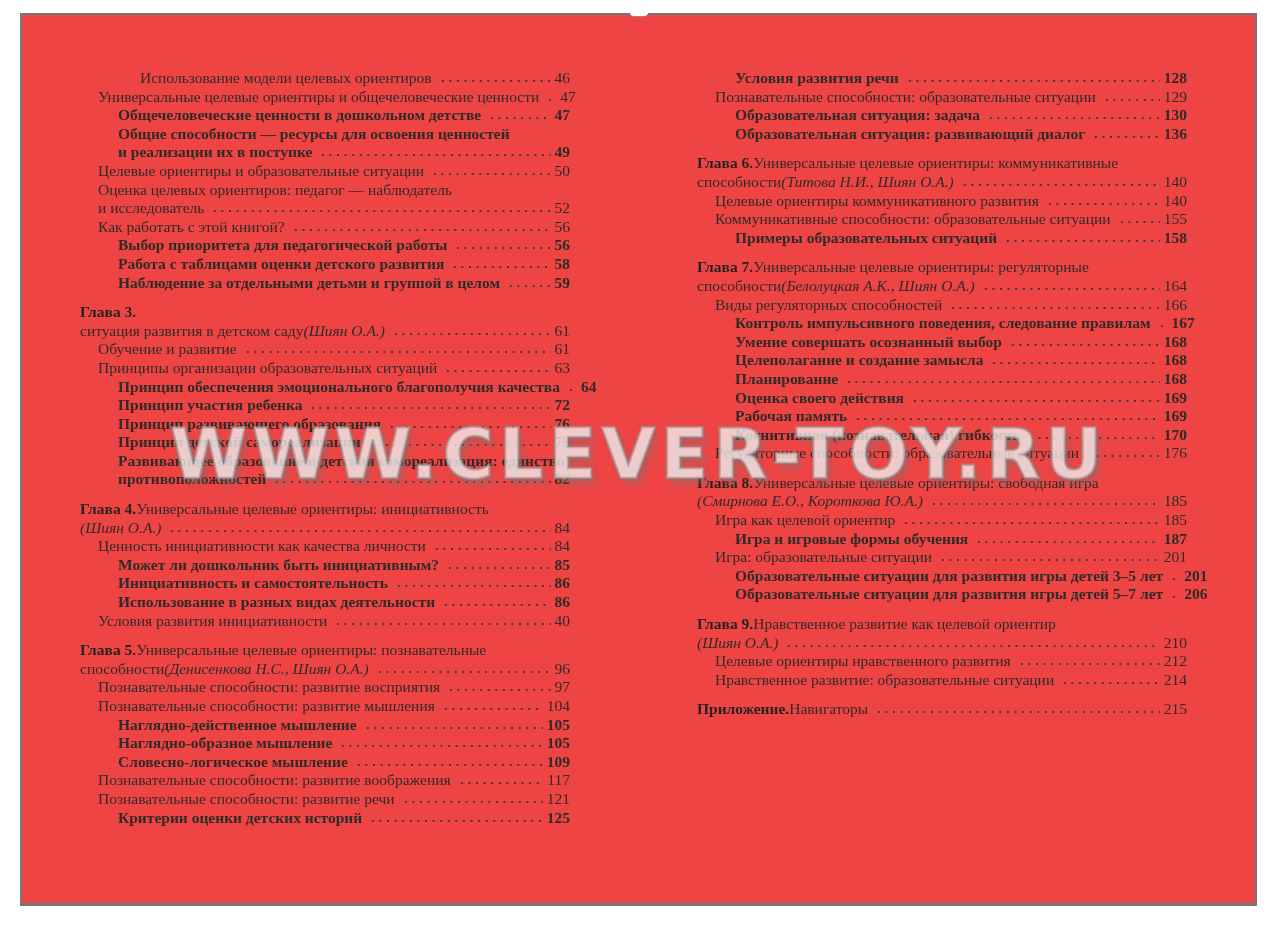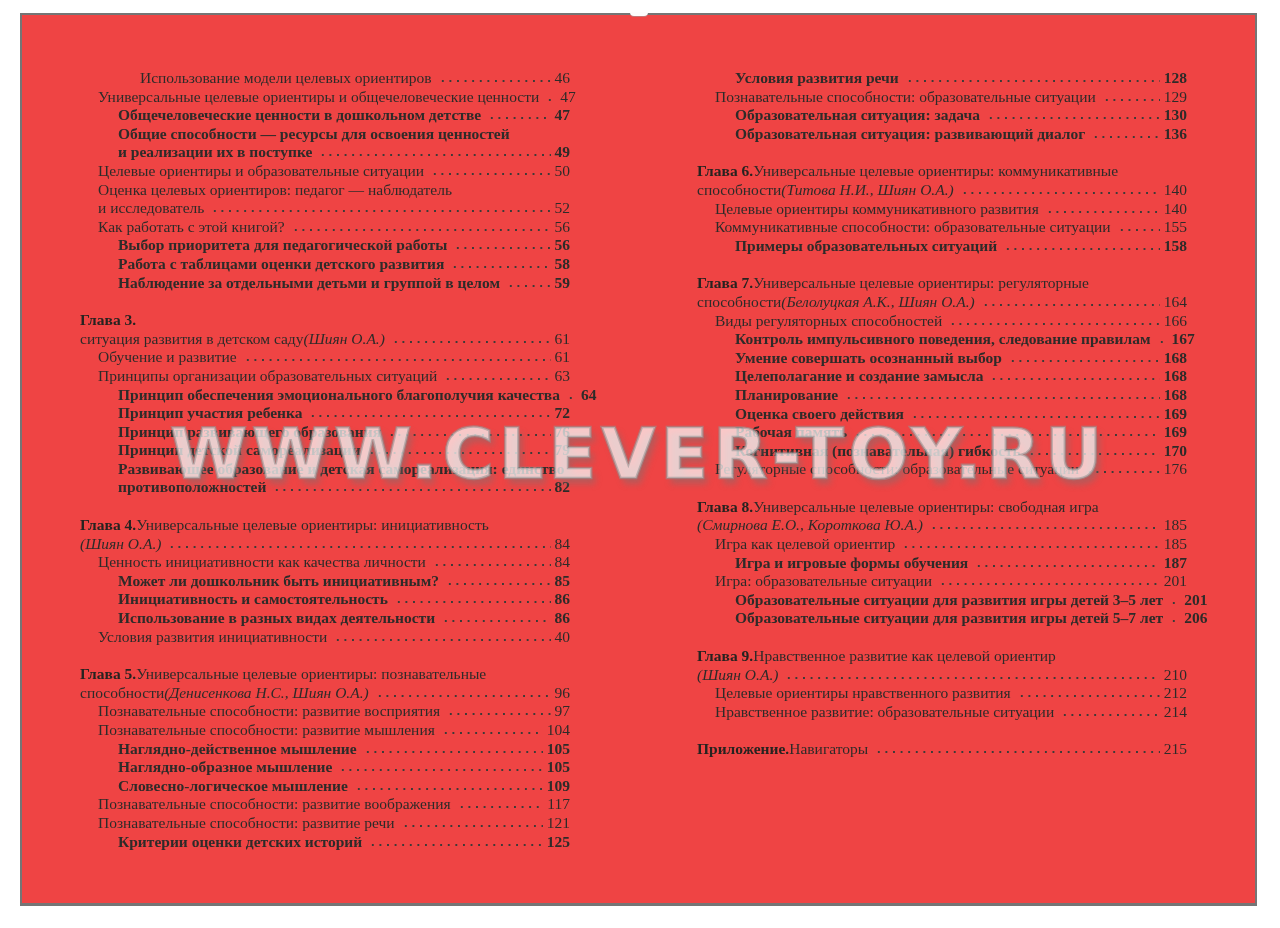--- a/index.html
+++ b/index.html
@@ -13,21 +13,21 @@
        box-shadow:0 1px 0 rgba(160,160,160,.55);}
   .toc-col{position:absolute;top:54px;width:490px;color:#2e2b29;font-size:15.5px;}
   .col-left{left:58px;}
   .col-right{left:675px;}
   .row{display:flex;align-items:baseline;line-height:18.6px;white-space:nowrap;}
   .lvl-0{padding-left:0;}
   .lvl-1{padding-left:18px;}
   .lvl-2{padding-left:38px;font-weight:bold;}
   .lvl-3{padding-left:60px;}
   .gap-sm{}
-  .gap-ch{margin-top:19px;text-align:center;}
+  .gap-ch{margin-top:11px;text-align:center;}
   .seg-b{font-weight:bold;color:#262320;}
   .seg-i{font-style:italic;}
   .dots{flex:1 1 auto;min-width:12px;height:13px;margin:0 3px 0 5px;
        background-image:radial-gradient(circle,#3d3a37 1.2px,rgba(0,0,0,0) 1.5px);
        background-size:7.6px 4px;background-repeat:repeat-x;
        background-position:left 2px bottom 0;}
   .pg{margin-left:1px;}
   .watermark{position:absolute;left:0;right:0;top:398px;z-index:6;text-align:center;
        font-family:"DejaVu Sans", sans-serif;font-weight:700;font-size:70px;
        letter-spacing:5px;white-space:nowrap;pointer-events:none;

